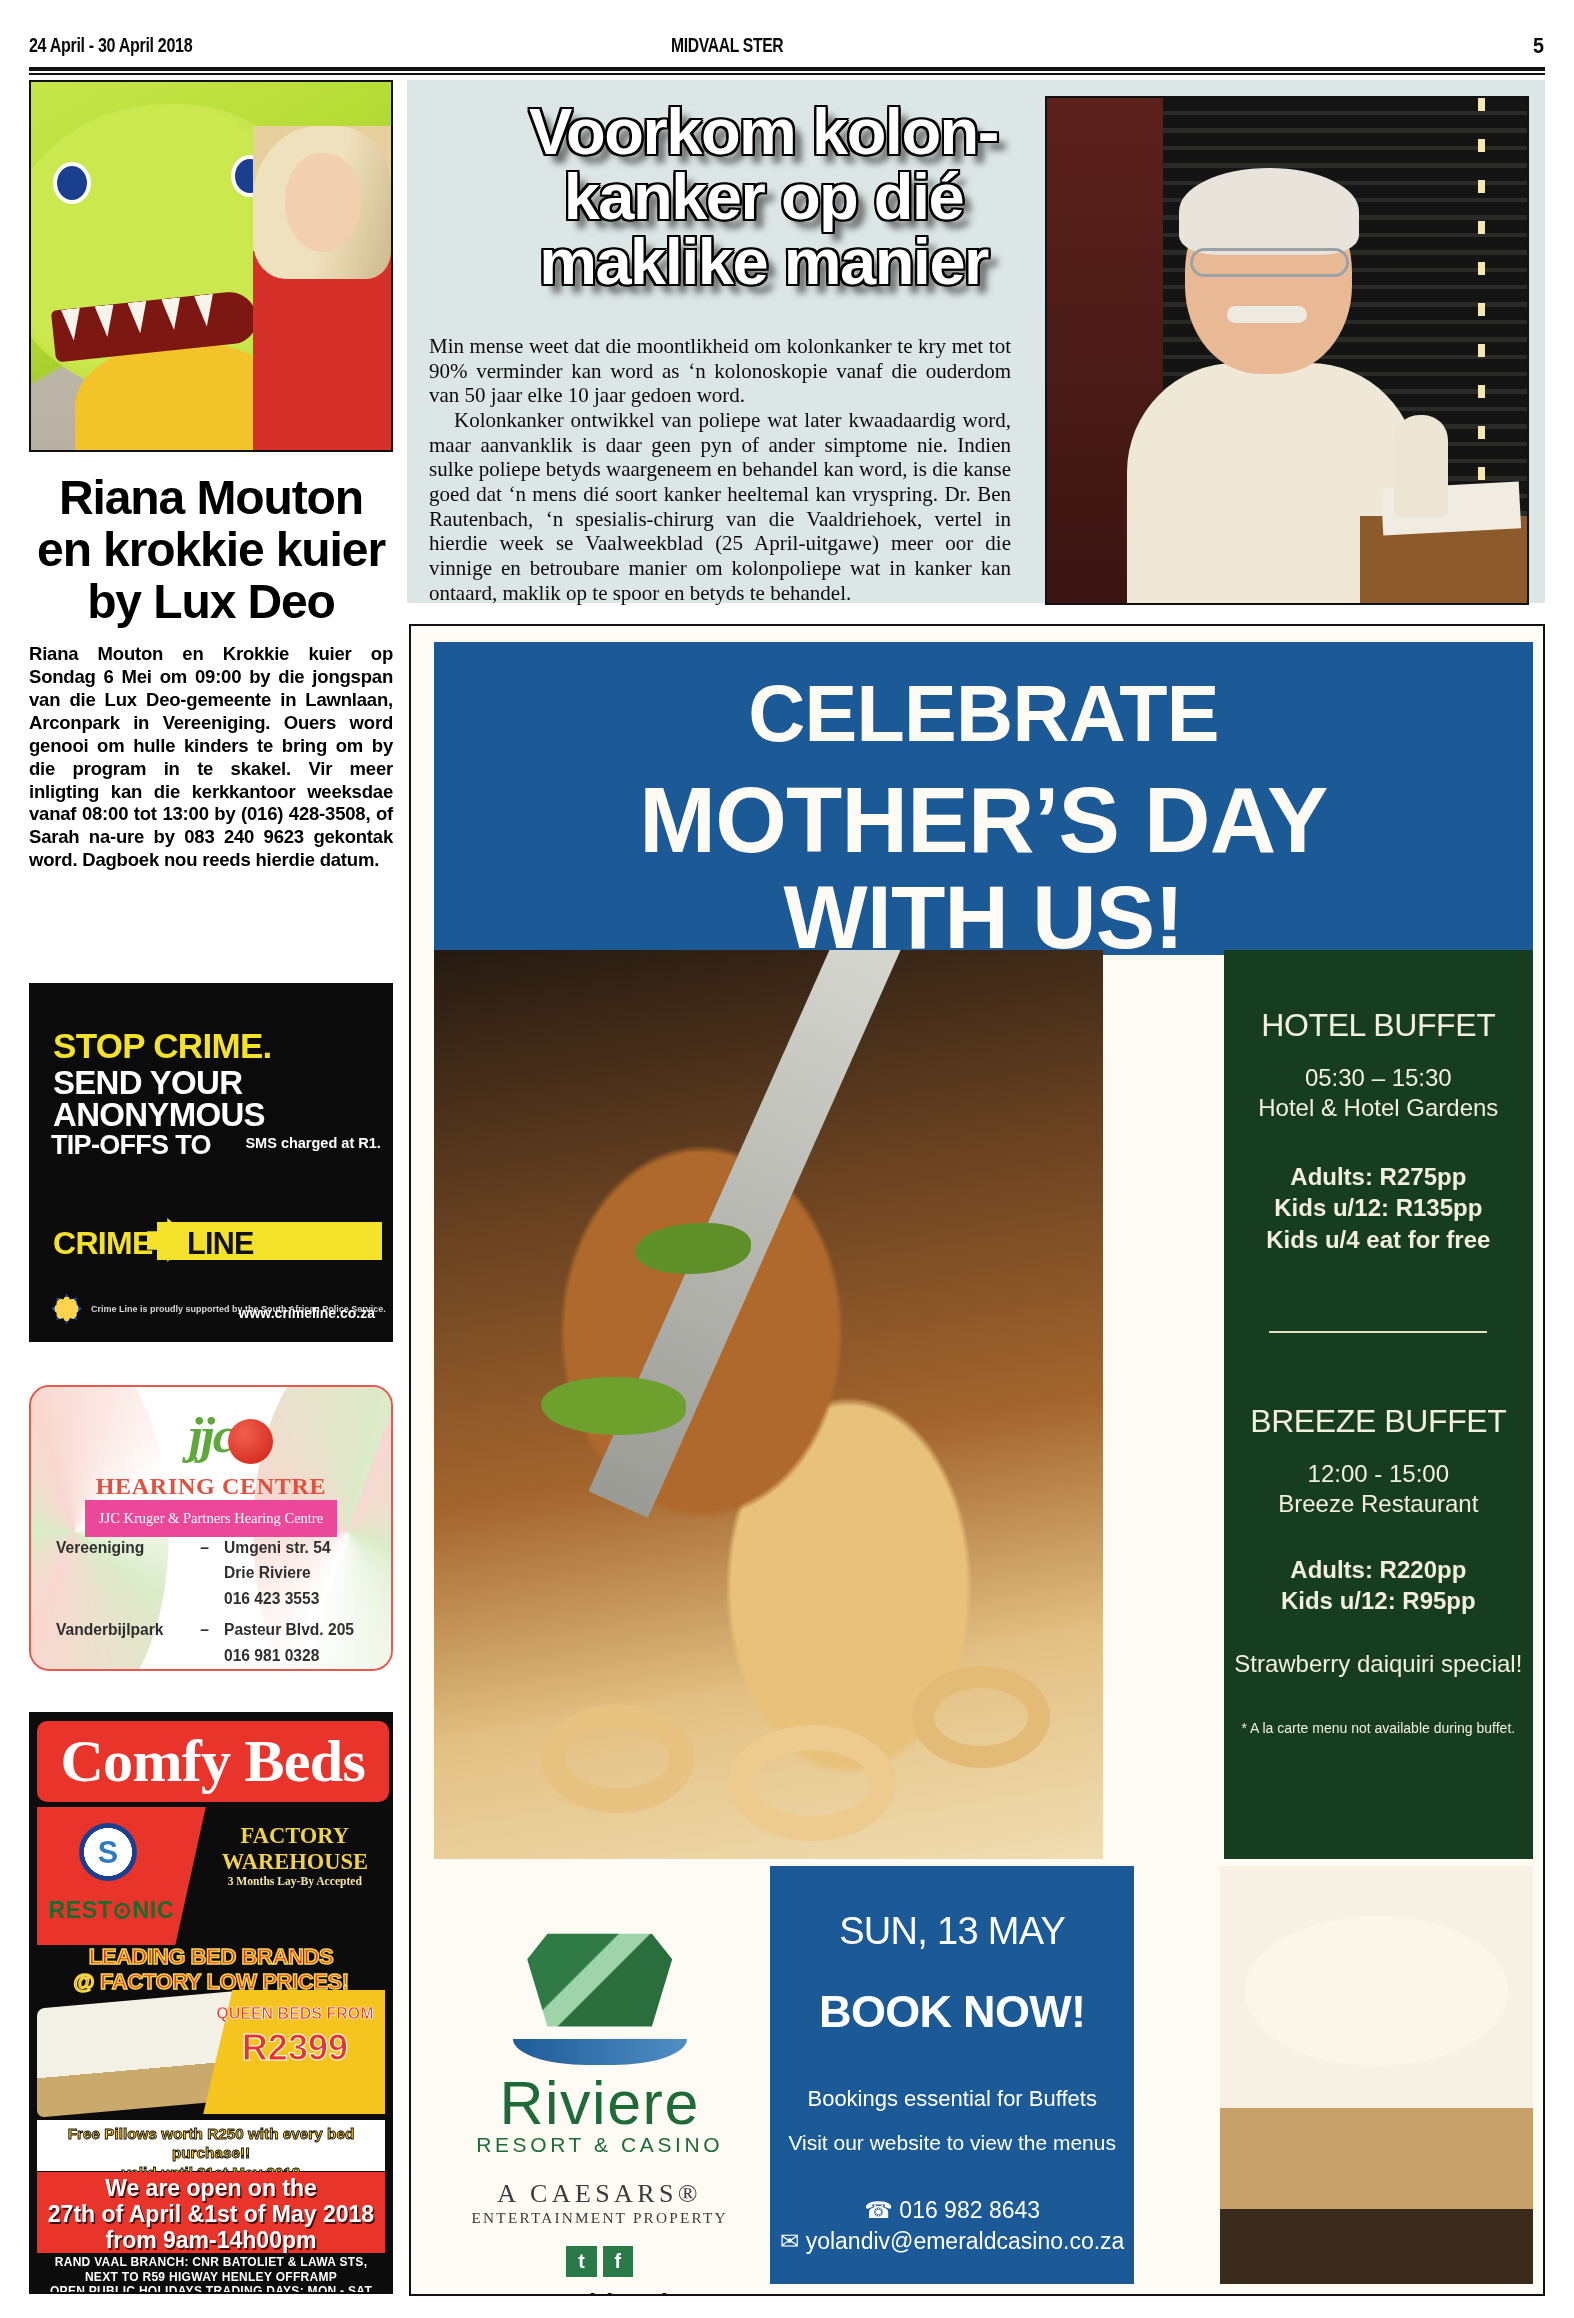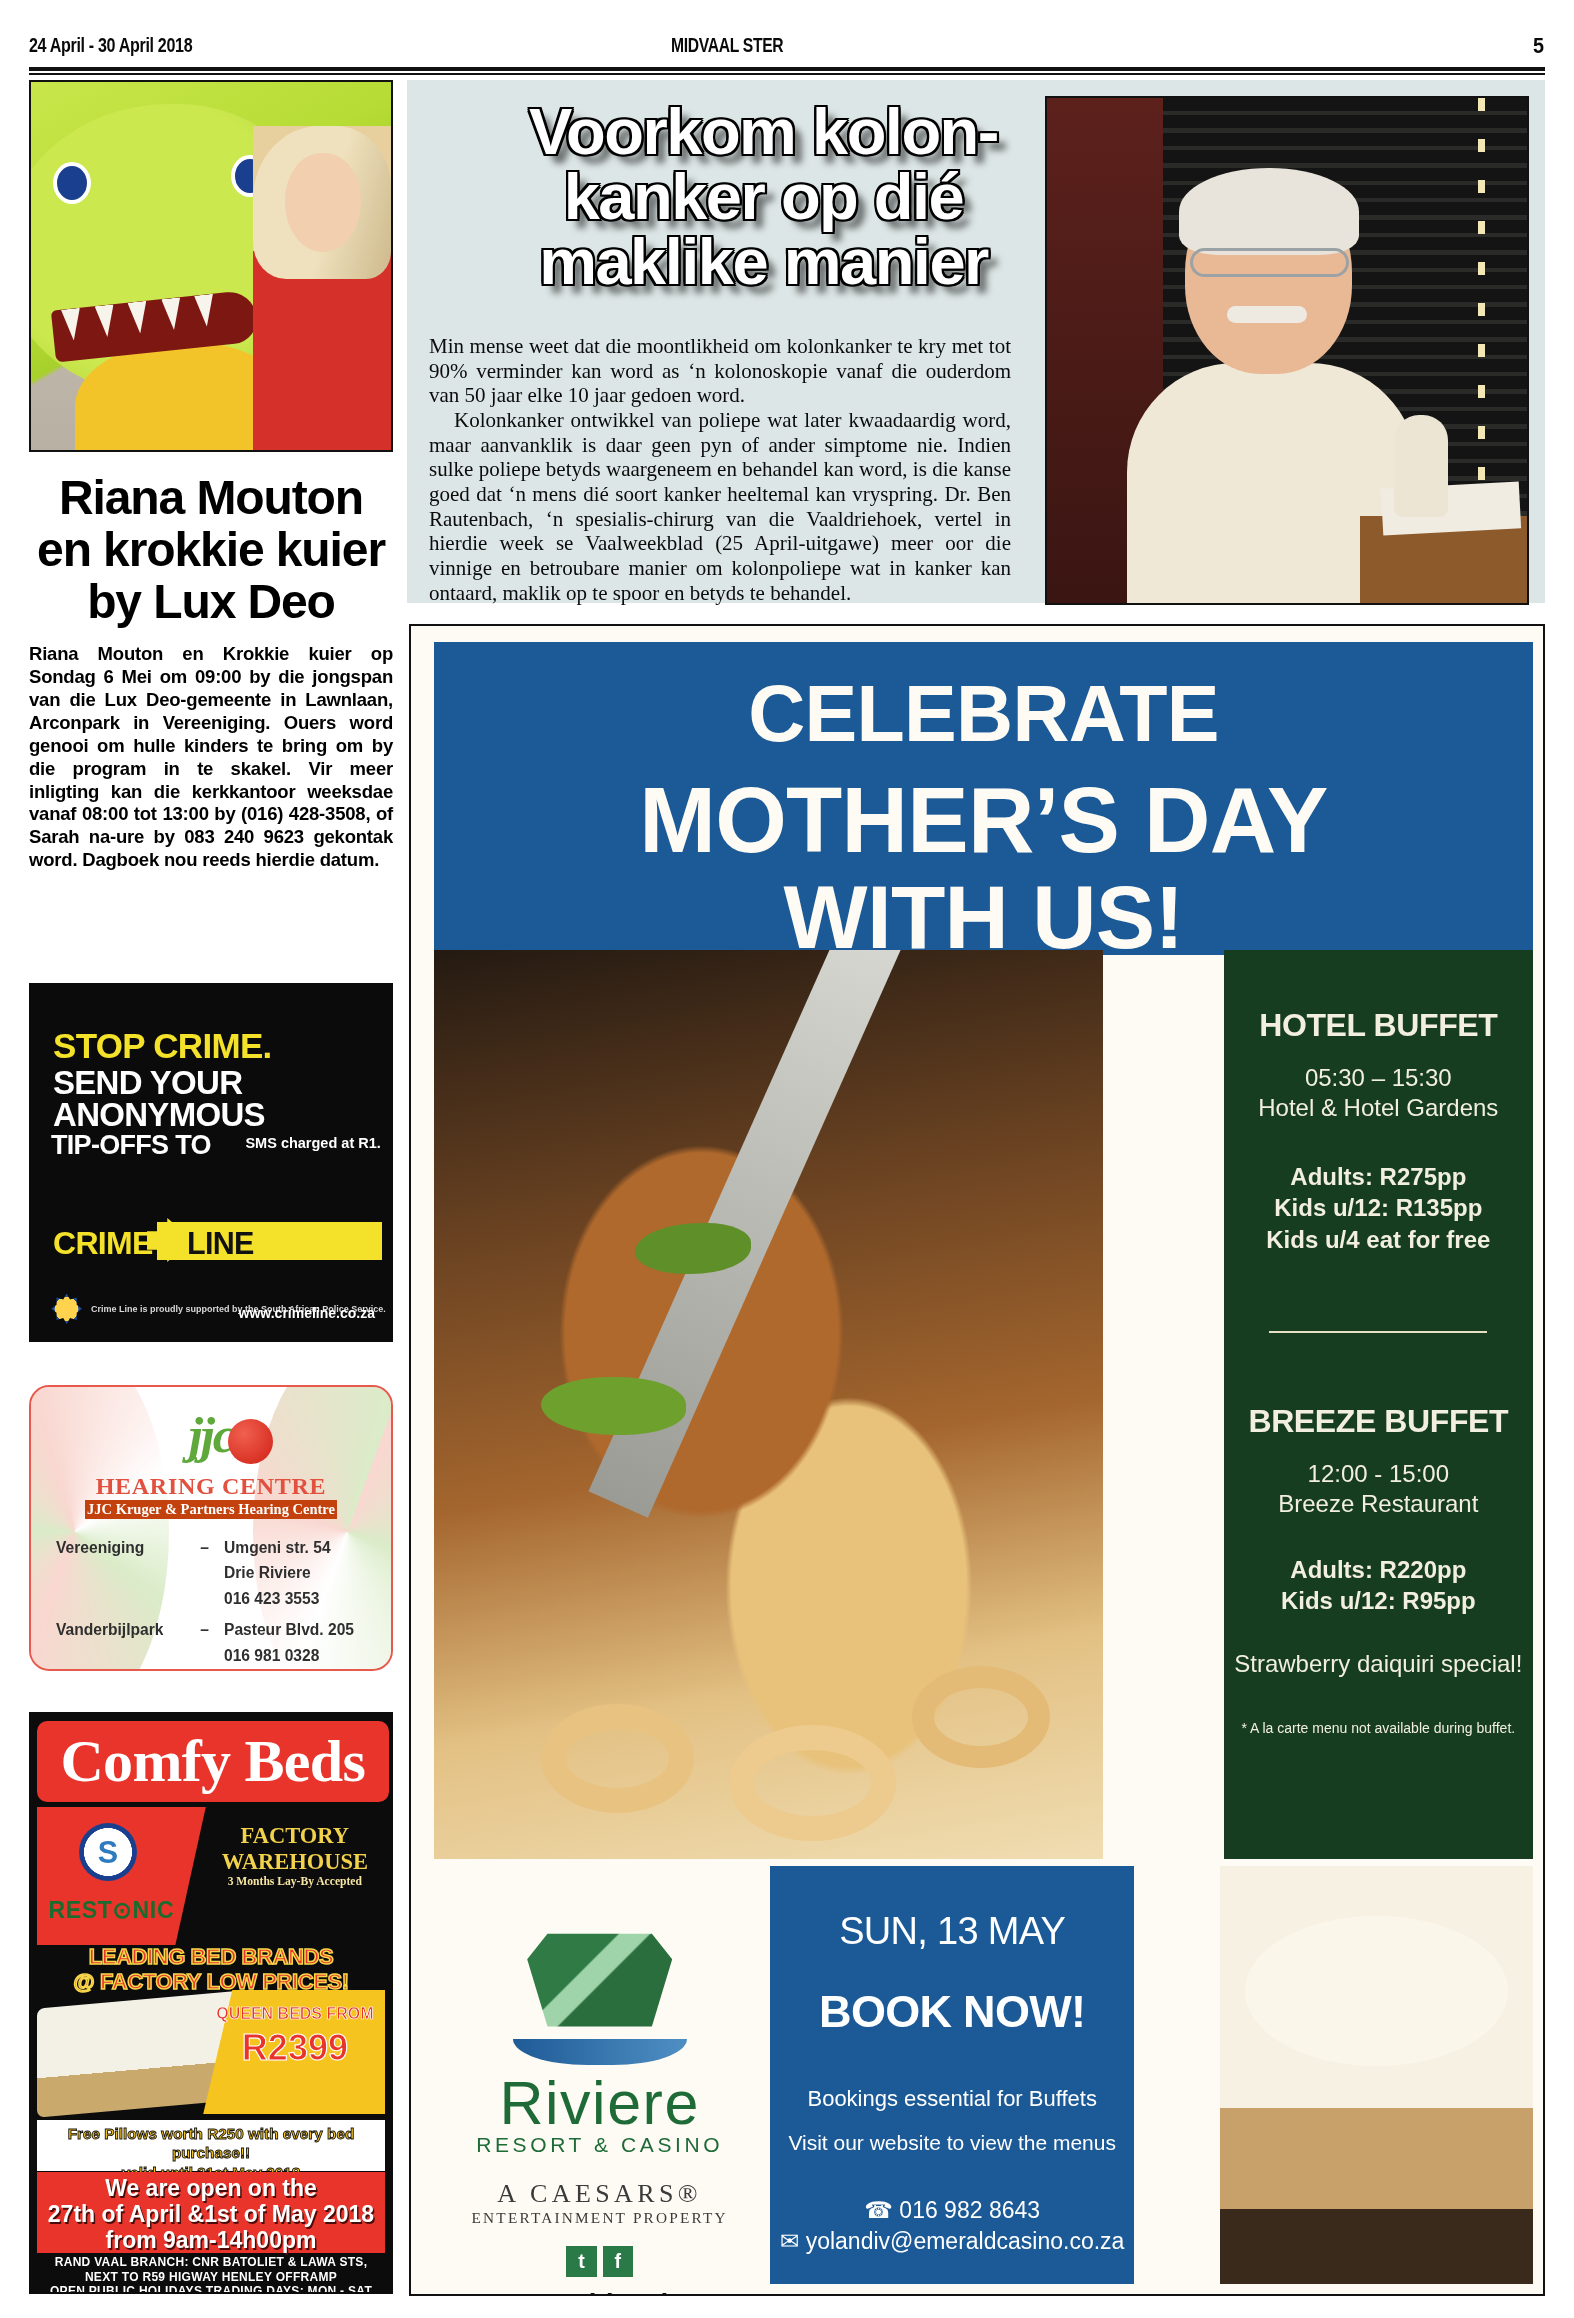--- a/index.html
+++ b/index.html
@@ -115,22 +115,22 @@
     opacity: .55; filter: blur(0.7px); border-radius: 50%; }
   .hc-jjc { position: absolute; left: 0; right: 0; top: 19px; text-align: center;
     font-family: "Liberation Serif", serif; font-style: italic; font-weight: 700;
     font-size: 51px; color: #5fa83c; letter-spacing: -2.2px; }
   .hc-ball { position: absolute; left: 50%; margin-left: 17.4px; top: 32px; width: 45px; height: 45px;
     border-radius: 50%; background: radial-gradient(circle at 35% 32%, #f1604f, #cf2014); }
   .hc-title { position: absolute; left: 0; right: 0; top: 86px; text-align: center;
     font-family: "Liberation Serif", serif; font-weight: 700; font-size: 24px;
     color: #e2503f; letter-spacing: 0.7px; }
   .hc-sub { position: absolute; left: 54px; right: 54px; top: 113px; text-align: center;
-    background: #c2410c; color: #fff; font-family: "Liberation Serif", serif; font-weight: 700;
-    font-size: 14.5px; padding: 1px 0; }
+    background: #ec4899; color: #fff; font-family: "Liberation Serif", serif; font-weight: 400;
+    font-size: 14.5px; padding: 10px 0; }
   .hc-rows { position: absolute; left: 25px; right: 17.4px; top: 150px;
     font-weight: 700; font-size: 15.6px; color: #2f2f2f; line-height: 1.35; }
   .hc-rows .row { display: flex; margin-bottom: 4.4px; }
   .hc-rows .c1 { width: 129px; }
   .hc-rows .c2 { width: 39px; text-align: center; }
   .hc-rows .c3 { flex: 1; }
 
   
   .ad-comfy {
     position: absolute; left: 29px; top: 1712px; width: 364px; height: 582px;
@@ -258,21 +258,21 @@
     background: #6ea02e; border-radius: 50% 50% 45% 55%; }
   .em-food .ring1 { position: absolute; left: 16%; bottom: 5%; width: 153px; height: 109px;
     border: 25px solid #e8c281; border-radius: 50%; }
   .em-food .ring2 { position: absolute; left: 44%; bottom: 2%; width: 167px; height: 116px;
     border: 25px solid #edca8d; border-radius: 50%; }
   .em-food .ring3 { position: absolute; right: 8%; bottom: 10%; width: 138px; height: 102px;
     border: 22px solid #e3bb76; border-radius: 50%; }
 
   .em-green { position: absolute; right: 0; top: 314px; width: 309px; bottom: 425px;
     background: #163d1f; color: #f3efdf; text-align: center; }
-  .em-green h3 { font-weight: 700; font-size: 32px; letter-spacing: -0.4px; }
+  .em-green h3 { font-weight: 400; font-size: 32px; letter-spacing: -0.4px; }
   .em-green .ln { font-size: 24px; line-height: 1.25; font-weight: 400; }
   .em-green .pr { font-size: 24px; line-height: 1.3; font-weight: 700; }
   .em-divider { width: 218px; height: 2.2px; background: #e6e0c3; margin: 0 auto; }
   .em-foot-note { font-size: 14px; }
 
   .em-logo { position: absolute; left: 13px; bottom: 0; width: 331px; height: 418px;
     background: #fdfbf4; text-align: center; }
   .em-gem { width: 145px; height: 116px; margin: 54px auto 0;
     background: linear-gradient(135deg, #2f7a45 0 40%, #9fd3a9 41% 52%, #2b6e3e 53% 100%);
     clip-path: polygon(14% 12%, 86% 12%, 100% 34%, 86% 92%, 14% 92%, 0 34%); }

